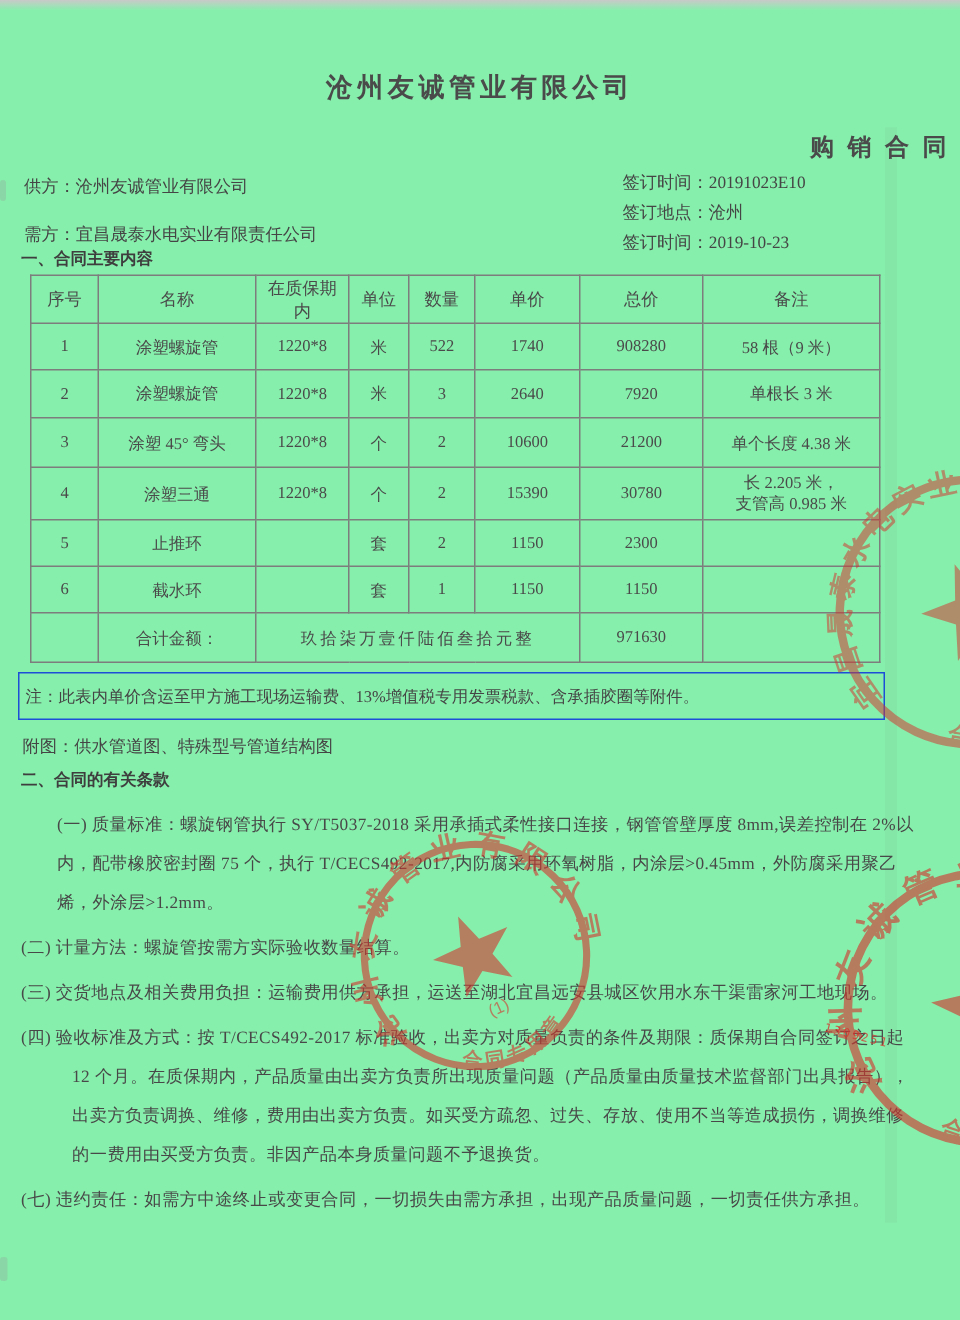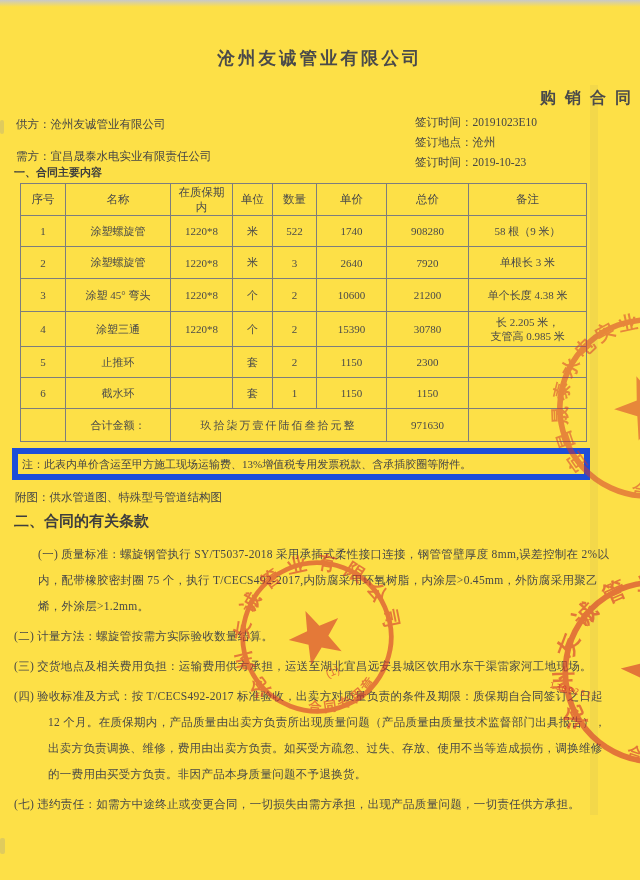--- a/index.html
+++ b/index.html
@@ -1,19 +1,19 @@
 <!DOCTYPE html>
 <html><head>
 <meta charset="utf-8">
 <style>
   html,body{margin:0;padding:0;background:#ffffff;}
   .page{
     position:relative;
     width:640px;height:880px;
-    background:#fde047;
+    background:#86efac;
     overflow:hidden;
     font-family:"Liberation Serif","DejaVu Serif",serif;
     color:#474747;
   }
   .scan-top{position:absolute;left:0;top:0;width:640px;height:7px;
     background:linear-gradient(#c9c9c9,rgba(255,255,255,0));}
   .scan-right{position:absolute;left:590px;top:85px;width:8px;height:730px;
     background:rgba(120,120,120,0.07);}
   .smudge{position:absolute;background:rgba(150,150,150,0.28);border-radius:2px;}
 
@@ -33,27 +33,27 @@
   table.items{position:absolute;left:20px;top:183px;border-collapse:collapse;table-layout:fixed;
     font-size:11px;color:#4a4a4a;}
   table.items th,table.items td{border:1px solid #7d7d7d;text-align:center;vertical-align:middle;
     padding:0 2px;overflow:hidden;}
   table.items th{font-weight:normal;font-size:11.5px;height:31px;}
   .rh1{height:31px}.rh2{height:32px}.rh3{height:33px}.rh4{height:35px}.rh5{height:31px}.rh6{height:31px}.rht{height:33px}
   .prewrap{white-space:pre-line;line-height:14px;}
   .amount-words{letter-spacing:2px;}
 
   .note-box{position:absolute;left:12px;top:448px;width:578px;height:32px;
-    border:6px solid #1d4ed8;display:flex;align-items:center;
+    border:1px solid #1d4ed8;display:flex;align-items:center;
     font-size:11px;color:#454545;padding-left:4px;box-sizing:border-box;white-space:nowrap;}
 
   .attachment-line{position:absolute;left:15px;top:490px;font-size:11.5px;color:#454545;}
 
   .sec2{position:absolute;left:14px;top:512px;width:600px;}
-  .sec2-heading{font-size:15px;font-weight:600;color:#3e3e3e;margin:0 0 10px 0;}
+  .sec2-heading{font-size:11px;font-weight:600;color:#3e3e3e;margin:0 0 10px 0;}
   .clause{font-size:11.5px;line-height:26px;letter-spacing:0.3px;color:#484848;
     margin:0 0 4px 0;padding-left:34px;text-indent:-34px;}
   .clause.no-hang{padding-left:0;text-indent:0;margin-left:24px;}
 
   .stamp{position:absolute;pointer-events:none;}
   .seal-ring{fill:none;stroke:#d4362f;stroke-width:5;}
   .seal-star{fill:#d4362f;}
   .seal-co{font-family:"Liberation Sans","DejaVu Sans",sans-serif;font-weight:700;fill:#d4362f;}
   .seal-type{font-family:"Liberation Sans","DejaVu Sans",sans-serif;font-weight:700;fill:#d4362f;font-size:14px;letter-spacing:3px;}
   .seal-num{font-family:"Liberation Sans","DejaVu Sans",sans-serif;fill:#d4362f;font-size:12px;}

